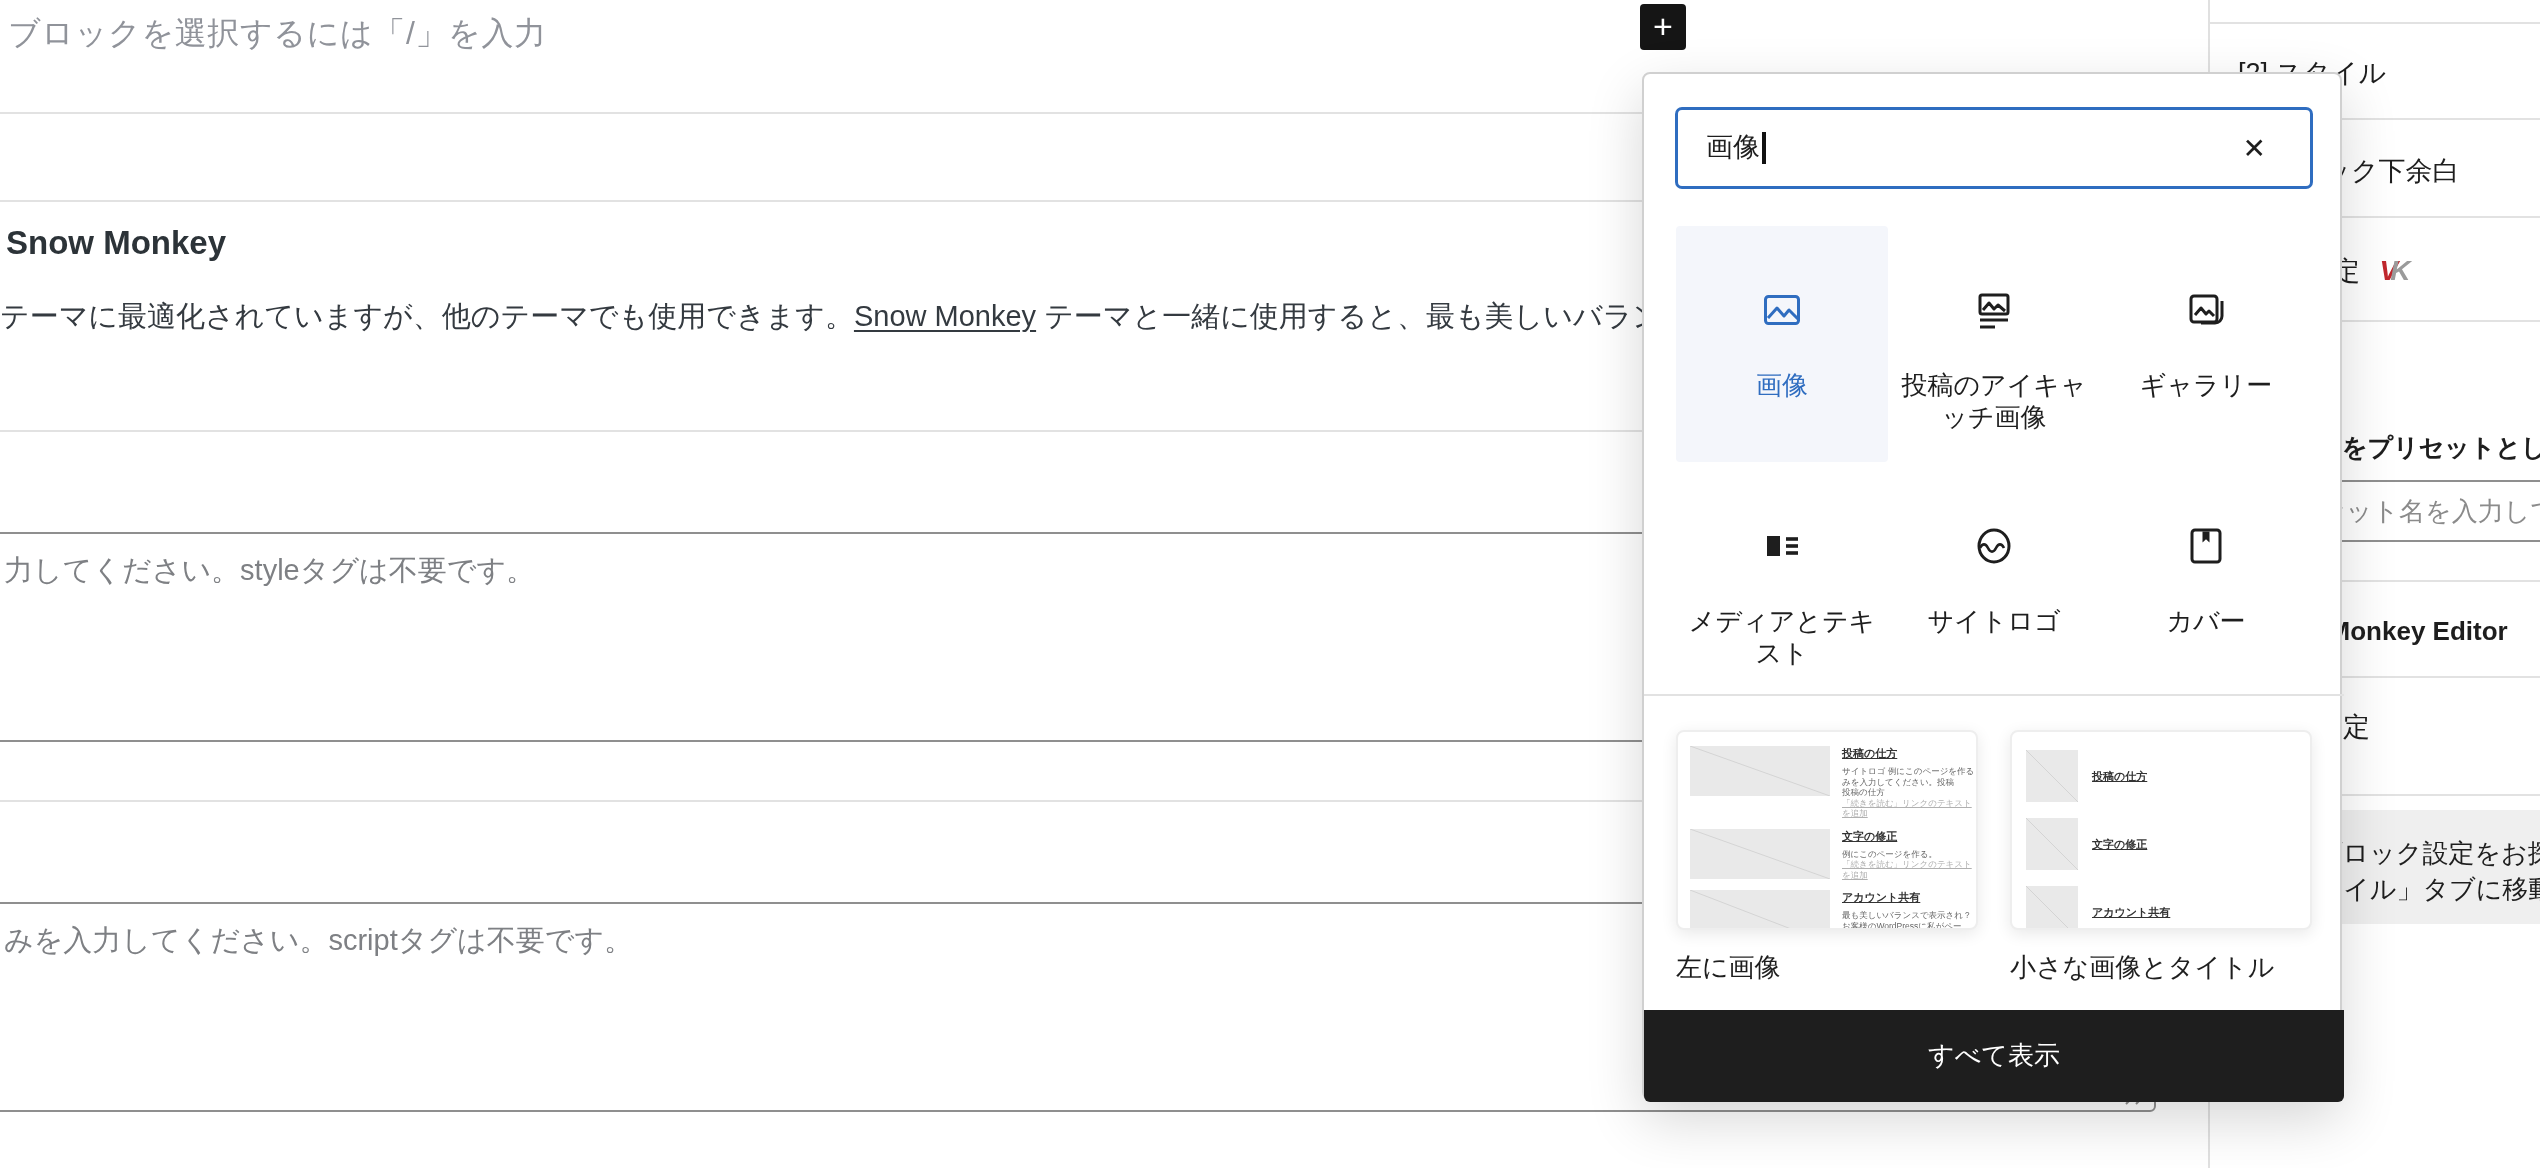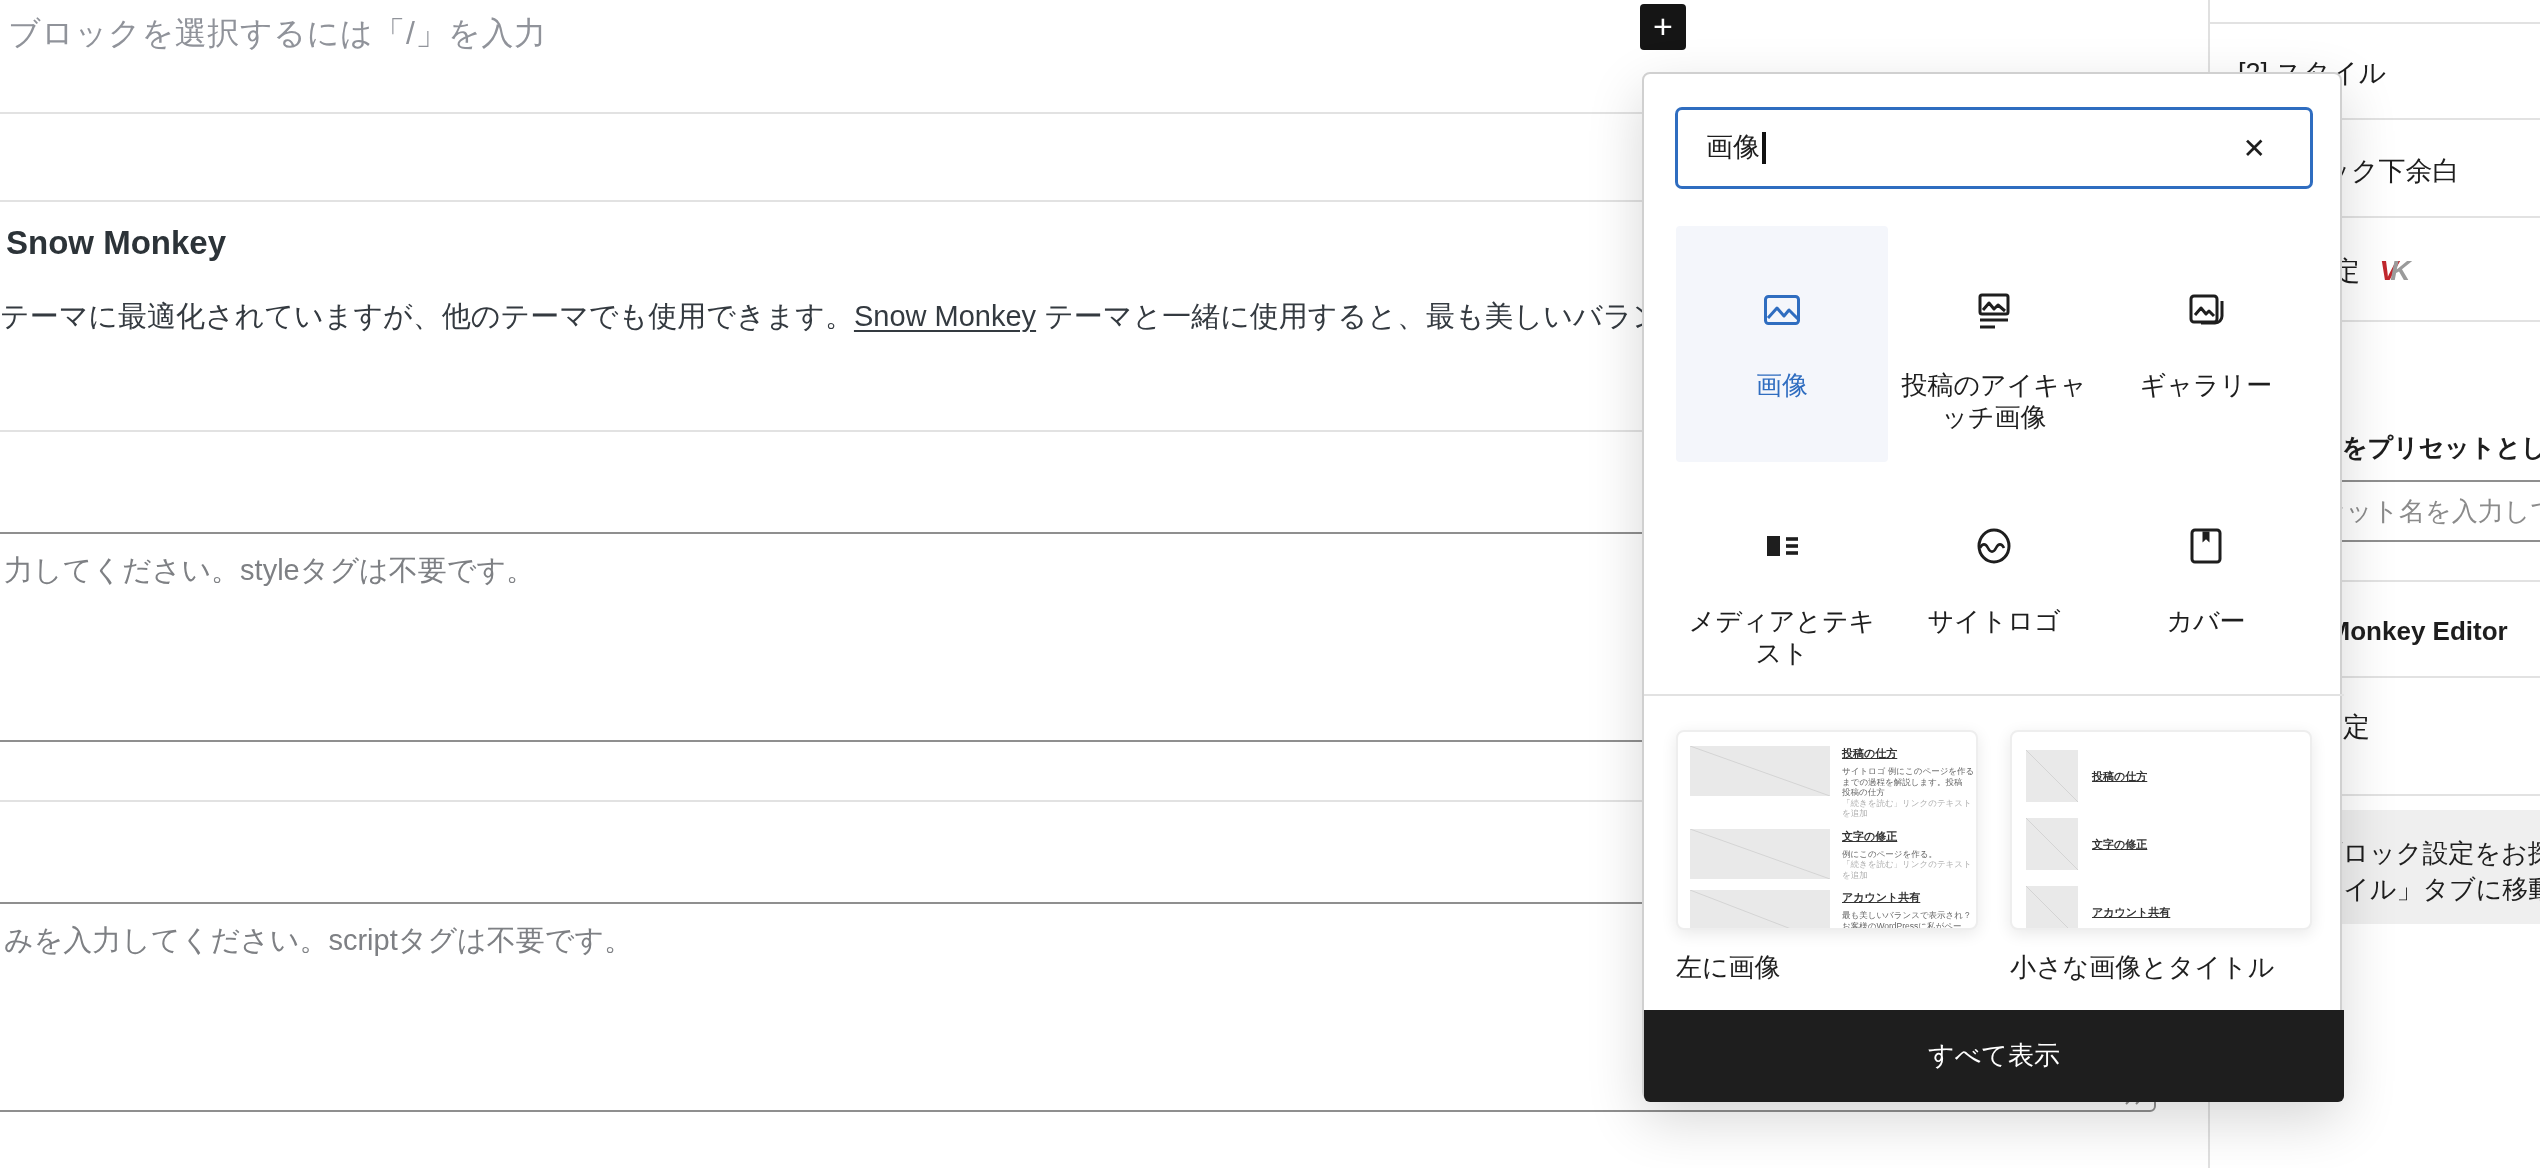--- a/index.html
+++ b/index.html
@@ -93,21 +93,21 @@
     border:1px solid #eee;border-radius:4px;box-shadow:0 2px 8px rgba(0,0,0,.09);
     overflow:hidden;cursor:pointer;
   }
   .pattern-label{position:absolute;top:438px;font-size:13px;color:var(--ink);white-space:nowrap;}
   .pv-scale{width:302px;height:200px;transform:scale(.5);transform-origin:0 0;padding:14px 12px;}
   .pv-row{display:flex;gap:12px;margin-bottom:10px;}
   .pv-img{background:#e9e9e9;position:relative;overflow:hidden;flex:none;}
   .pv-img svg{position:absolute;inset:0;}
   .pv-title{font-size:11px;font-weight:bold;color:#333;text-decoration:underline;margin-bottom:5px;white-space:nowrap;}
   .pv-body{font-size:8.5px;line-height:10.5px;color:#666;white-space:nowrap;}
-  .pv-more{font-size:8.5px;line-height:10.5px;color:#b0b0b0;white-space:nowrap;}
+  .pv-more{font-size:8.5px;line-height:10.5px;color:#b0b0b0;white-space:nowrap;text-decoration:underline;}
   .pv-row2{display:flex;gap:14px;align-items:center;margin-bottom:16px;}
   .footer-btn{
     position:absolute;left:0;top:468px;width:350px;height:46px;background:var(--button-bg);
     border-radius:0 0 3px 3px;display:flex;align-items:center;justify-content:center;
     color:#fff;font-size:13px;font-weight:500;cursor:pointer;
   }
   svg.blkicon{display:block;}
 </style>
 </head>
 <body>
@@ -245,21 +245,21 @@
       <div class="pv-scale">
         <div class="pv-row">
           <div class="pv-img" style="width:140px;height:50px;">
               <svg width="140" height="50">
                 <line x1="0" y1="0" x2="140" y2="50" stroke="#d4d4d4" stroke-width="1"></line>
               </svg>
             </div>
           <div>
             <div class="pv-title">投稿の仕方</div>
             <div class="pv-body">サイトロゴ 例にこのページを作る</div>
-            <div class="pv-body">までの過程を解説します。投稿</div>
+            <div class="pv-body">みを入力してください。投稿</div>
             <div class="pv-body">投稿の仕方</div>
             <div class="pv-more">「続きを読む」リンクのテキスト</div>
             <div class="pv-more">を追加</div>
           </div>
         </div>
         <div class="pv-row">
           <div class="pv-img" style="width:140px;height:50px;">
               <svg width="140" height="50">
                 <line x1="0" y1="0" x2="140" y2="50" stroke="#d4d4d4" stroke-width="1"></line>
               </svg>

